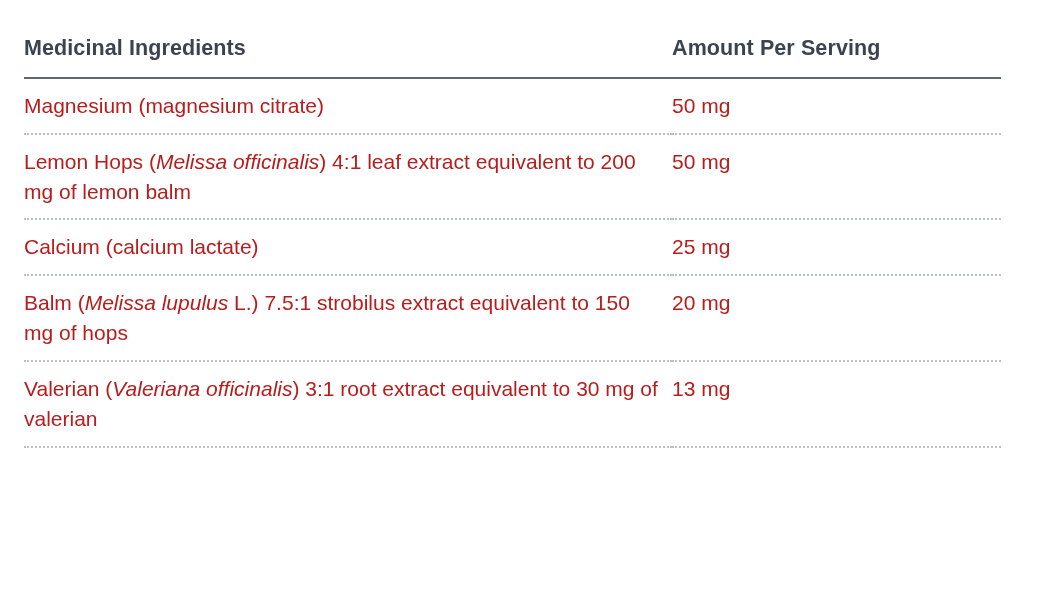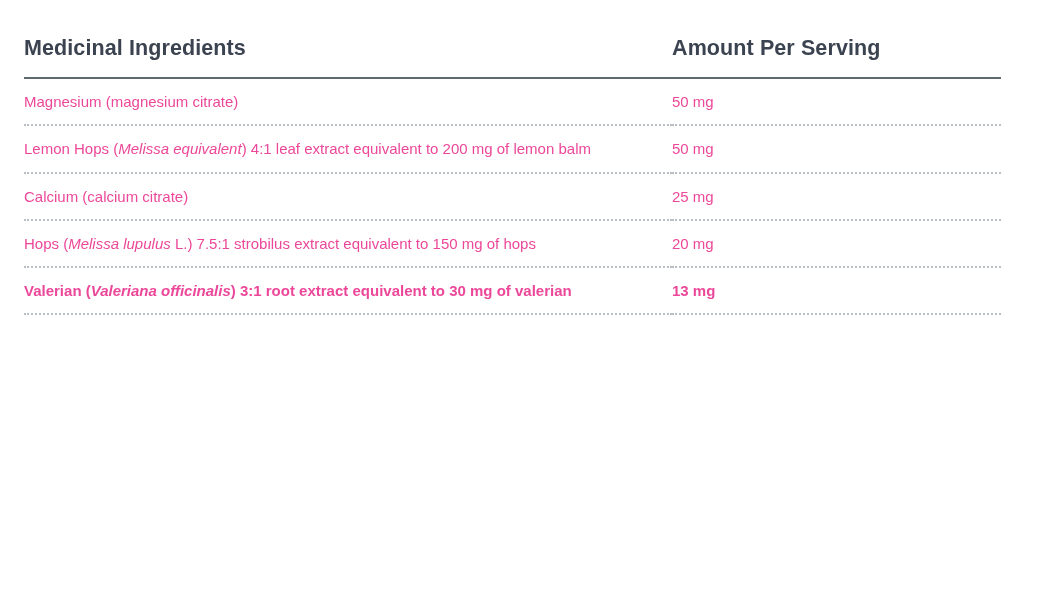--- a/index.html
+++ b/index.html
@@ -35,35 +35,34 @@
     font-weight: bold;
     color: #3b4350;
     padding: 0 0 16px 0;
     vertical-align: bottom;
     letter-spacing: 0.1px;
   }
   thead tr {
     border-bottom: 2.5px solid #5d6b70;
   }
   tbody td {
-    font-size: 15px;
+    font-size: 21px;
     font-weight: normal;
-    color: #ec4899;
+    color: #b91c1c;
     padding: 12px 0 12px 0;
     vertical-align: top;
     line-height: 1.42;
     border-bottom: 2px dotted #b9bfc4;
   }
   tbody td.amount {
     padding-left: 0;
     white-space: nowrap;
   }
   tbody tr:last-child td {
     border-bottom: 2px dotted #b9bfc4;
-    font-weight: bold;
   }
   .latin {
     font-style: italic;
   }
   .row-name {
     padding-right: 10px;
   }
 </style>
 </head>
 <body>
@@ -79,29 +78,29 @@
         <th>Medicinal Ingredients</th>
         <th>Amount Per Serving</th>
       </tr>
     </thead>
     <tbody>
       <tr>
         <td class="row-name"><span>Magnesium (magnesium citrate)</span><span class="latin"></span><span></span></td>
         <td class="amount">50 mg</td>
       </tr>
       <tr>
-        <td class="row-name"><span>Lemon Hops (</span><span class="latin">Melissa equivalent</span><span>) 4:1 leaf extract equivalent to 200 mg of lemon balm</span></td>
+        <td class="row-name"><span>Lemon Hops (</span><span class="latin">Melissa officinalis</span><span>) 4:1 leaf extract equivalent to 200 mg of lemon balm</span></td>
         <td class="amount">50 mg</td>
       </tr>
       <tr>
-        <td class="row-name"><span>Calcium (calcium citrate)</span><span class="latin"></span><span></span></td>
+        <td class="row-name"><span>Calcium (calcium lactate)</span><span class="latin"></span><span></span></td>
         <td class="amount">25 mg</td>
       </tr>
       <tr>
-        <td class="row-name"><span>Hops (</span><span class="latin">Melissa lupulus</span><span> L.) 7.5:1 strobilus extract equivalent to 150 mg of hops</span></td>
+        <td class="row-name"><span>Balm (</span><span class="latin">Melissa lupulus</span><span> L.) 7.5:1 strobilus extract equivalent to 150 mg of hops</span></td>
         <td class="amount">20 mg</td>
       </tr>
       <tr>
         <td class="row-name"><span>Valerian (</span><span class="latin">Valeriana officinalis</span><span>) 3:1 root extract equivalent to 30 mg of valerian</span></td>
         <td class="amount">13 mg</td>
       </tr>
     </tbody>
   </table>
 </div>
 

